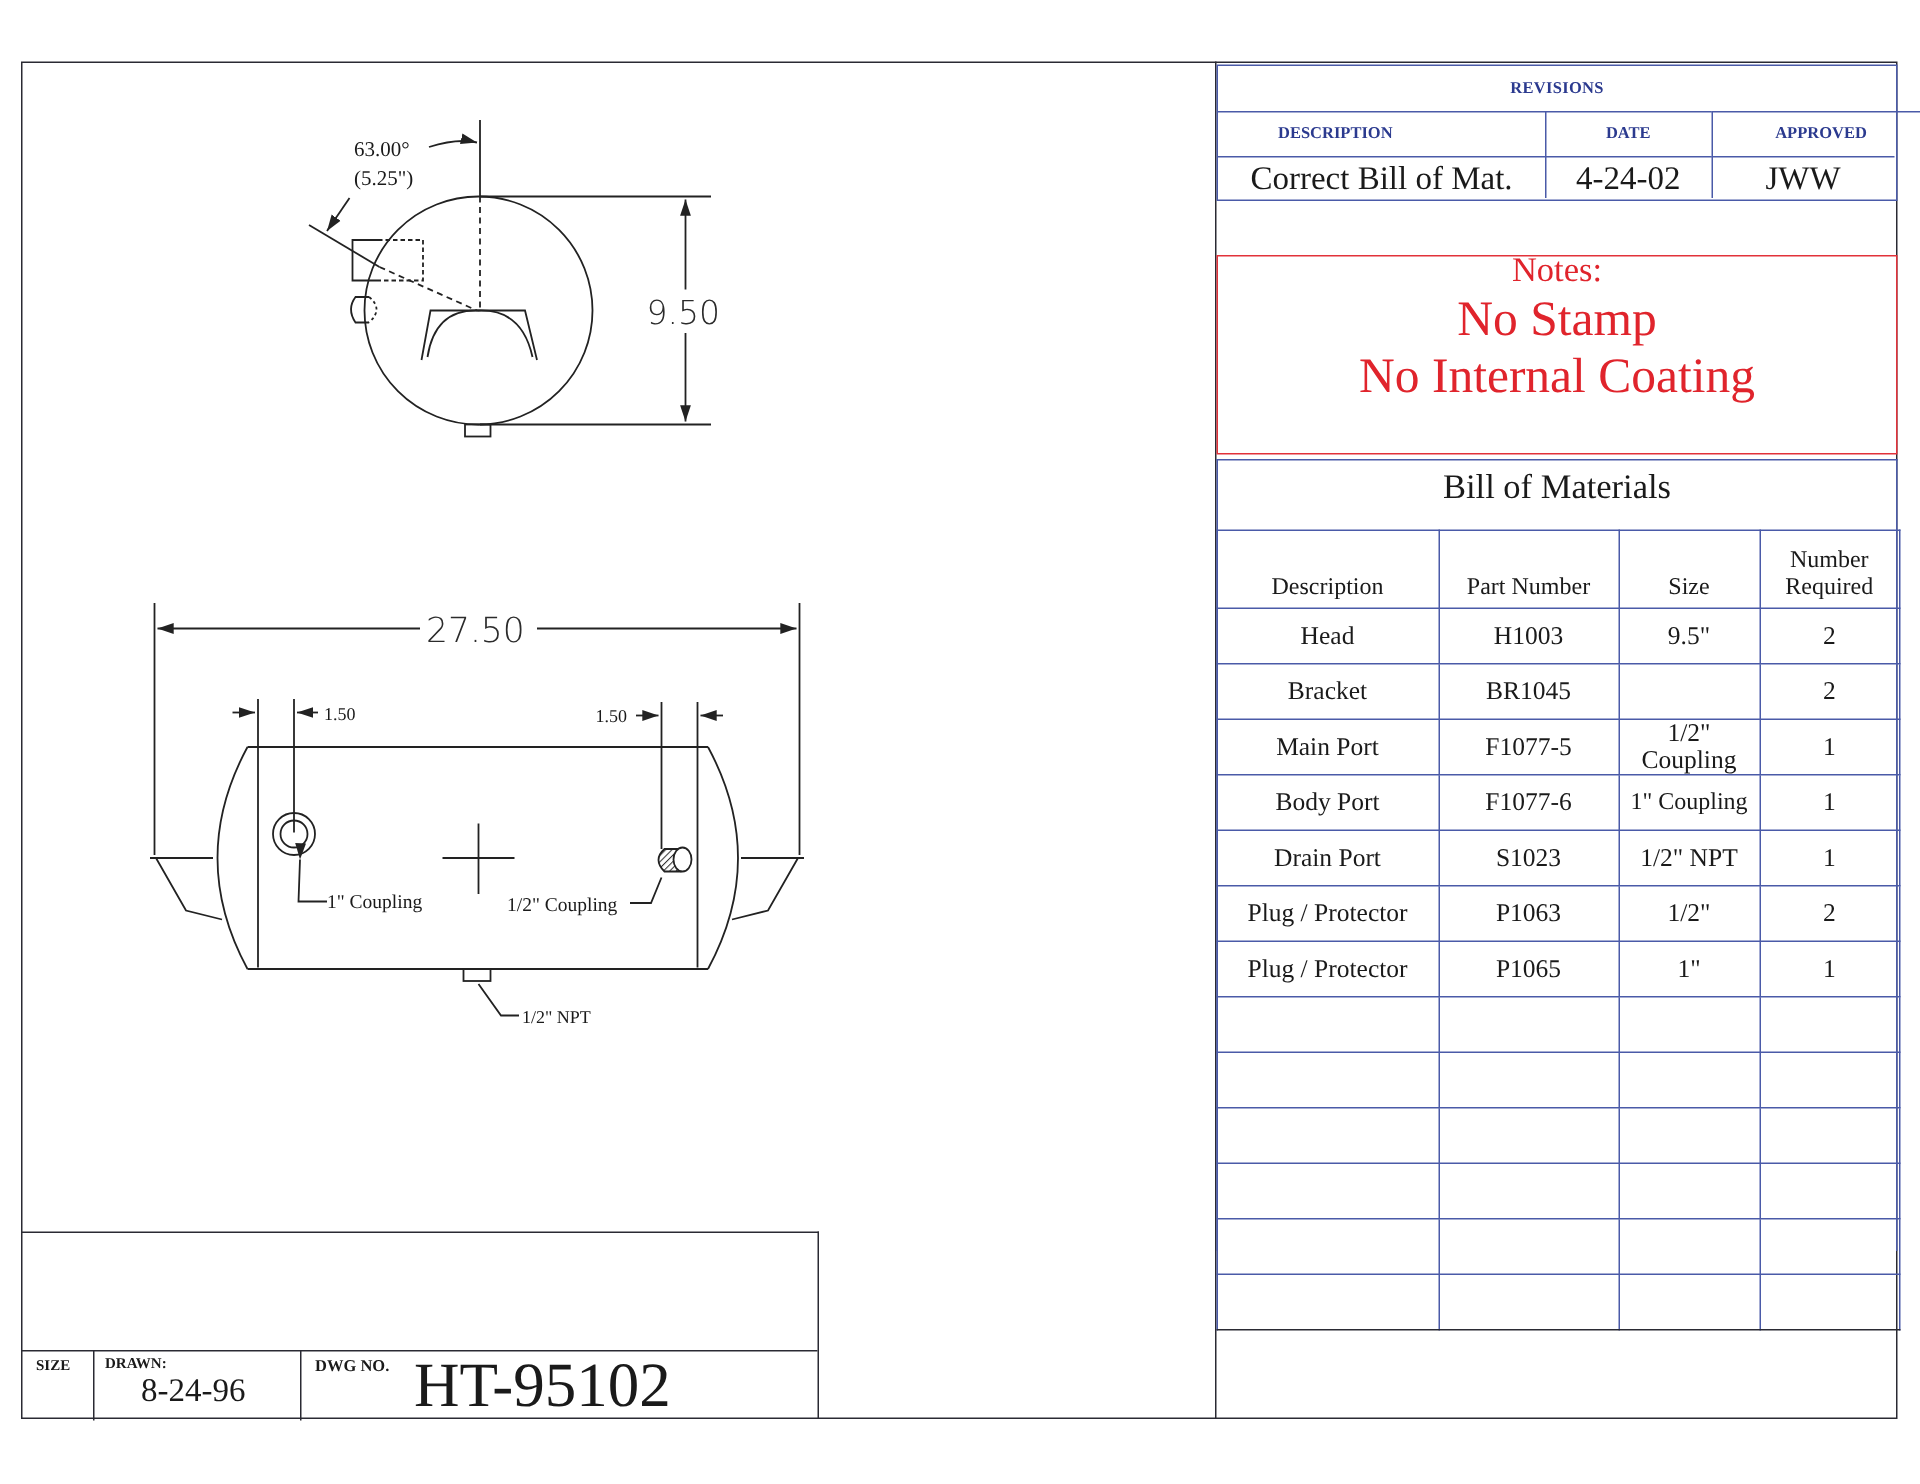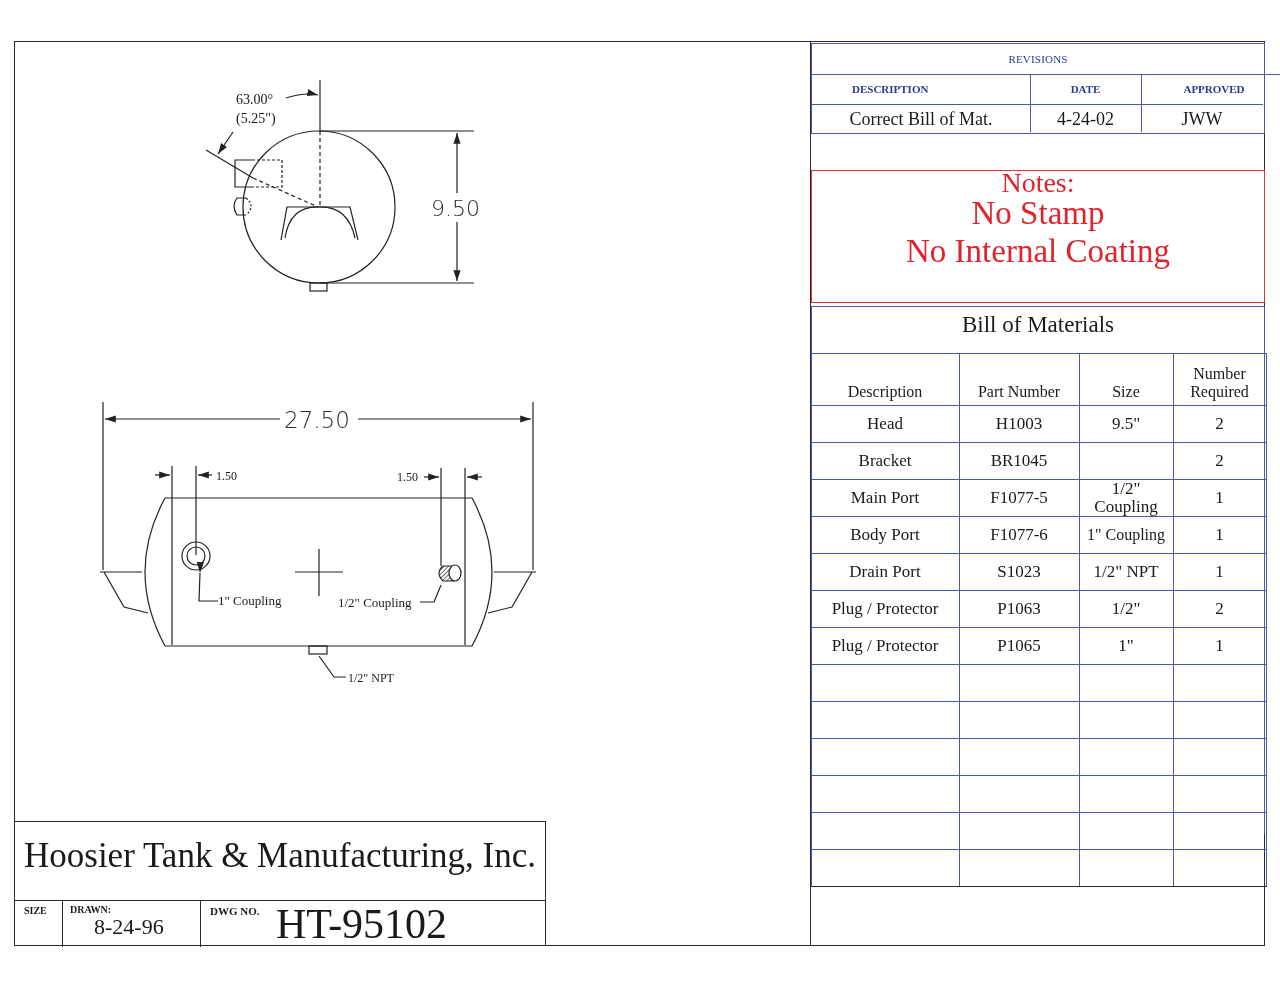--- a/index.html
+++ b/index.html
@@ -5,31 +5,31 @@
   html, body { margin:0; padding:0; background:#ffffff; }
   body { width:1280px; height:989px; position:relative; overflow:hidden;
          font-family:"Liberation Serif", "DejaVu Serif", serif; color:#1a1a1a; }
   .abs { position:absolute; }
   .frame { left:14px; top:41px; width:1251px; height:905px; border:1.5px solid #2a2a33; box-sizing:border-box; }
   .rightpanel { left:810px; top:41px; width:455px; height:905px; border-left:1.5px solid #2a2a33; box-sizing:border-box; }
 
   
   .rev { left:811px; top:43px; width:454px; height:91px; border:1.5px solid #4a5aa8; box-sizing:border-box; }
   .rev .title { position:absolute; left:0; right:0; top:0; height:30px; text-align:center; line-height:30px;
-                font-size:11px; font-weight:normal; color:#2b3a8f; letter-spacing:0.2px; }
+                font-size:11px; font-weight:bold; color:#2b3a8f; letter-spacing:0.2px; }
   .rev .hdr { position:absolute; top:30px; height:30px; border-top:1.5px solid #4a5aa8; box-sizing:border-box;
               font-size:11px; font-weight:bold; color:#2b3a8f; line-height:28px; }
   .rev .row { position:absolute; top:60px; height:30px; border-top:1.5px solid #4a5aa8; box-sizing:border-box;
-              font-size:18px; line-height:28px; text-align:center; }
+              font-size:22px; line-height:28px; text-align:center; }
   .vl { position:absolute; width:0; border-left:1.5px solid #4a5aa8; }
 
   
   .notes { left:811px; top:170px; width:454px; height:133px; border:1.5px solid #e2323a; box-sizing:border-box;
            color:#e0242c; text-align:center; }
-  .notes .nt { position:absolute; left:0; right:0; top:-4px; font-size:28px; }
+  .notes .nt { position:absolute; left:0; right:0; top:-4px; font-size:23px; }
   .notes .n1 { position:absolute; left:0; right:0; top:24px; font-size:33px; }
   .notes .n2 { position:absolute; left:0; right:0; top:62px; font-size:33px; }
 
   
   .bom { left:811px; top:306px; width:454px; height:528px; border:1.5px solid #4a5aa8; border-bottom:none; box-sizing:border-box; }
   .bom .btitle { position:absolute; left:0; right:0; top:0; height:46px; text-align:center; font-size:23px; line-height:36px; }
   .bom table { position:absolute; left:-1.5px; top:46px; border-collapse:collapse; table-layout:fixed; width:455px; }
   .bom td, .bom th { border:1.5px solid #4a5aa8; text-align:center; font-weight:normal; padding:0; font-size:17px;
                      line-height:18px; vertical-align:middle; overflow:hidden; }
   .bom th { height:47px; font-size:16px; vertical-align:bottom; padding-bottom:4px; }
@@ -161,21 +161,20 @@
           <td></td>
           <td></td>
           <td></td>
           <td></td>
         </tr>
   </tbody>
     </table>
 </div>
 
 <div class="abs tb">
-  <div class="company">Hoosier Tank &amp; Manufacturing, Inc.</div>
   <div class="line2"></div>
   <div class="vl" style="left:48px;top:78px;height:47px;border-color:#2a2a33;"></div>
   <div class="vl" style="left:186px;top:78px;height:47px;border-color:#2a2a33;"></div>
   <div class="lbl" style="left:10px;top:83px;">SIZE</div>
   <div class="lbl" style="left:56px;top:82px;">DRAWN:</div>
   <div class="val" style="left:80px;top:92px;font-size:22px;">8-24-96</div>
   <div class="lbl" style="left:196px;top:83px;font-weight:bold;font-size:11px;">DWG NO.</div>
   <div class="val" style="left:262px;top:78px;font-size:42px;">HT-95102</div>
 </div>
 

